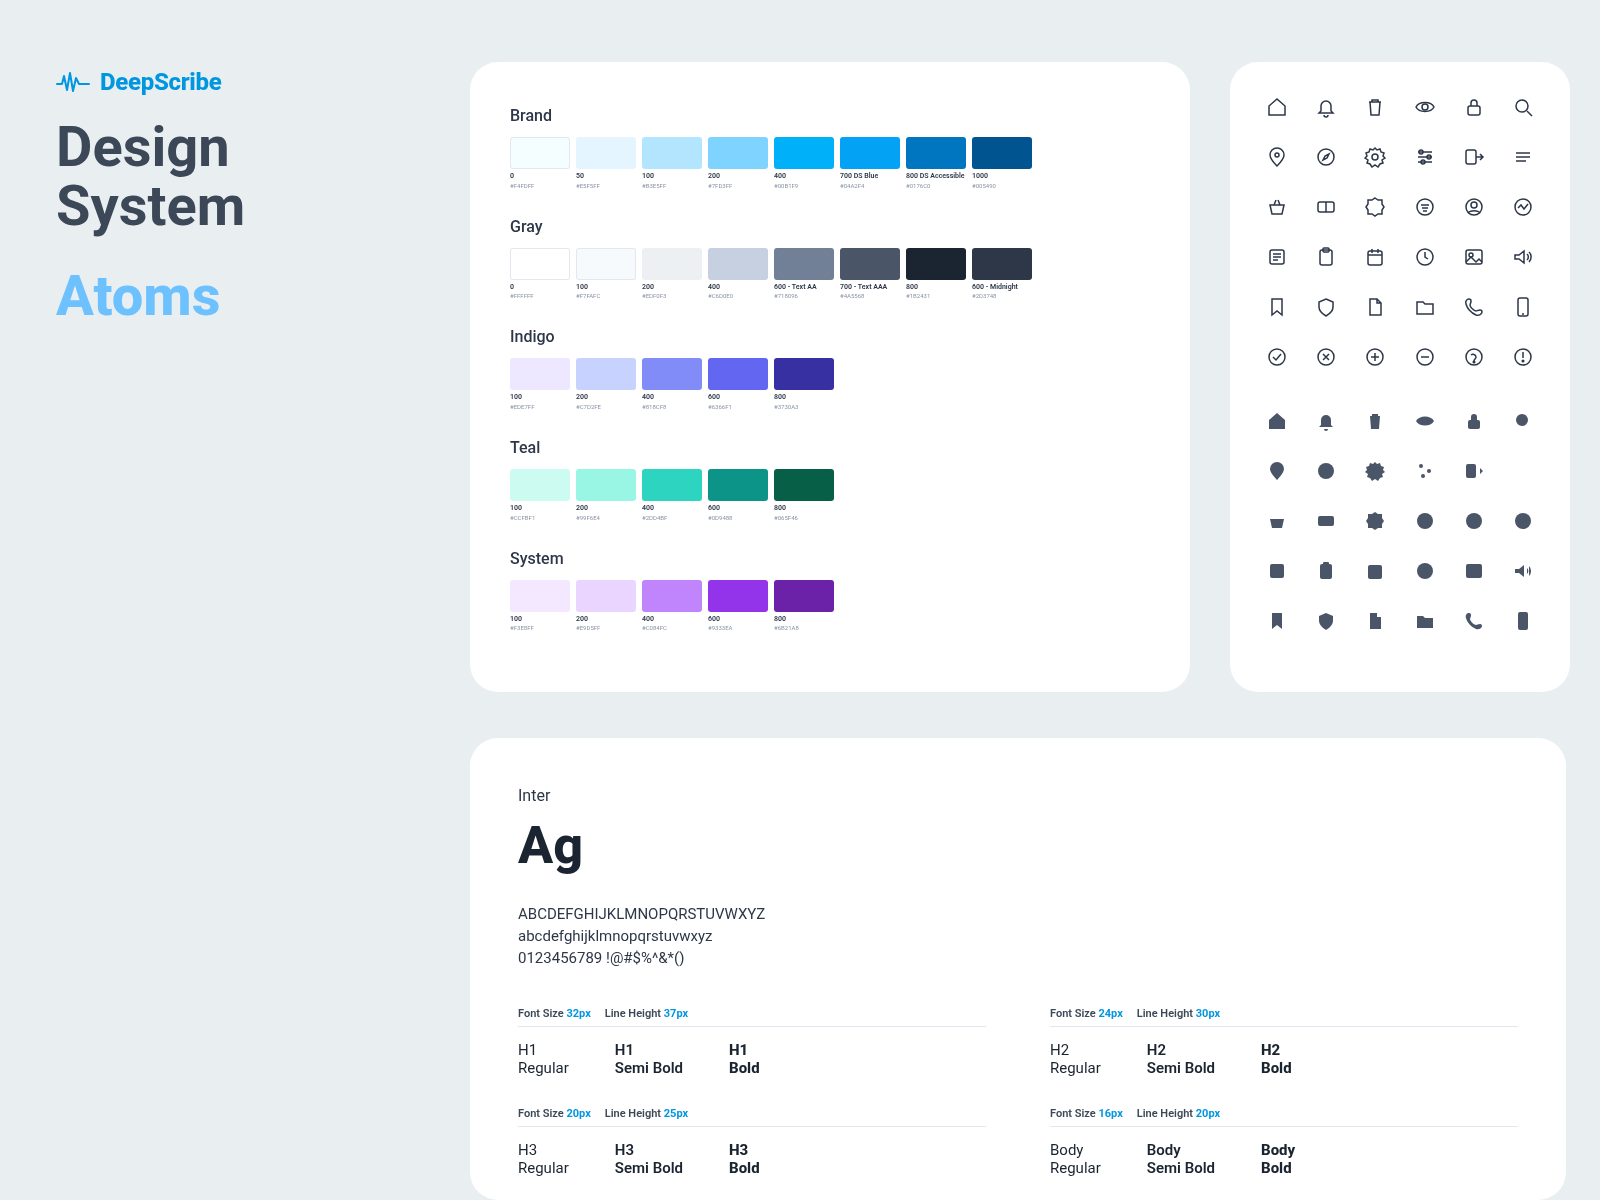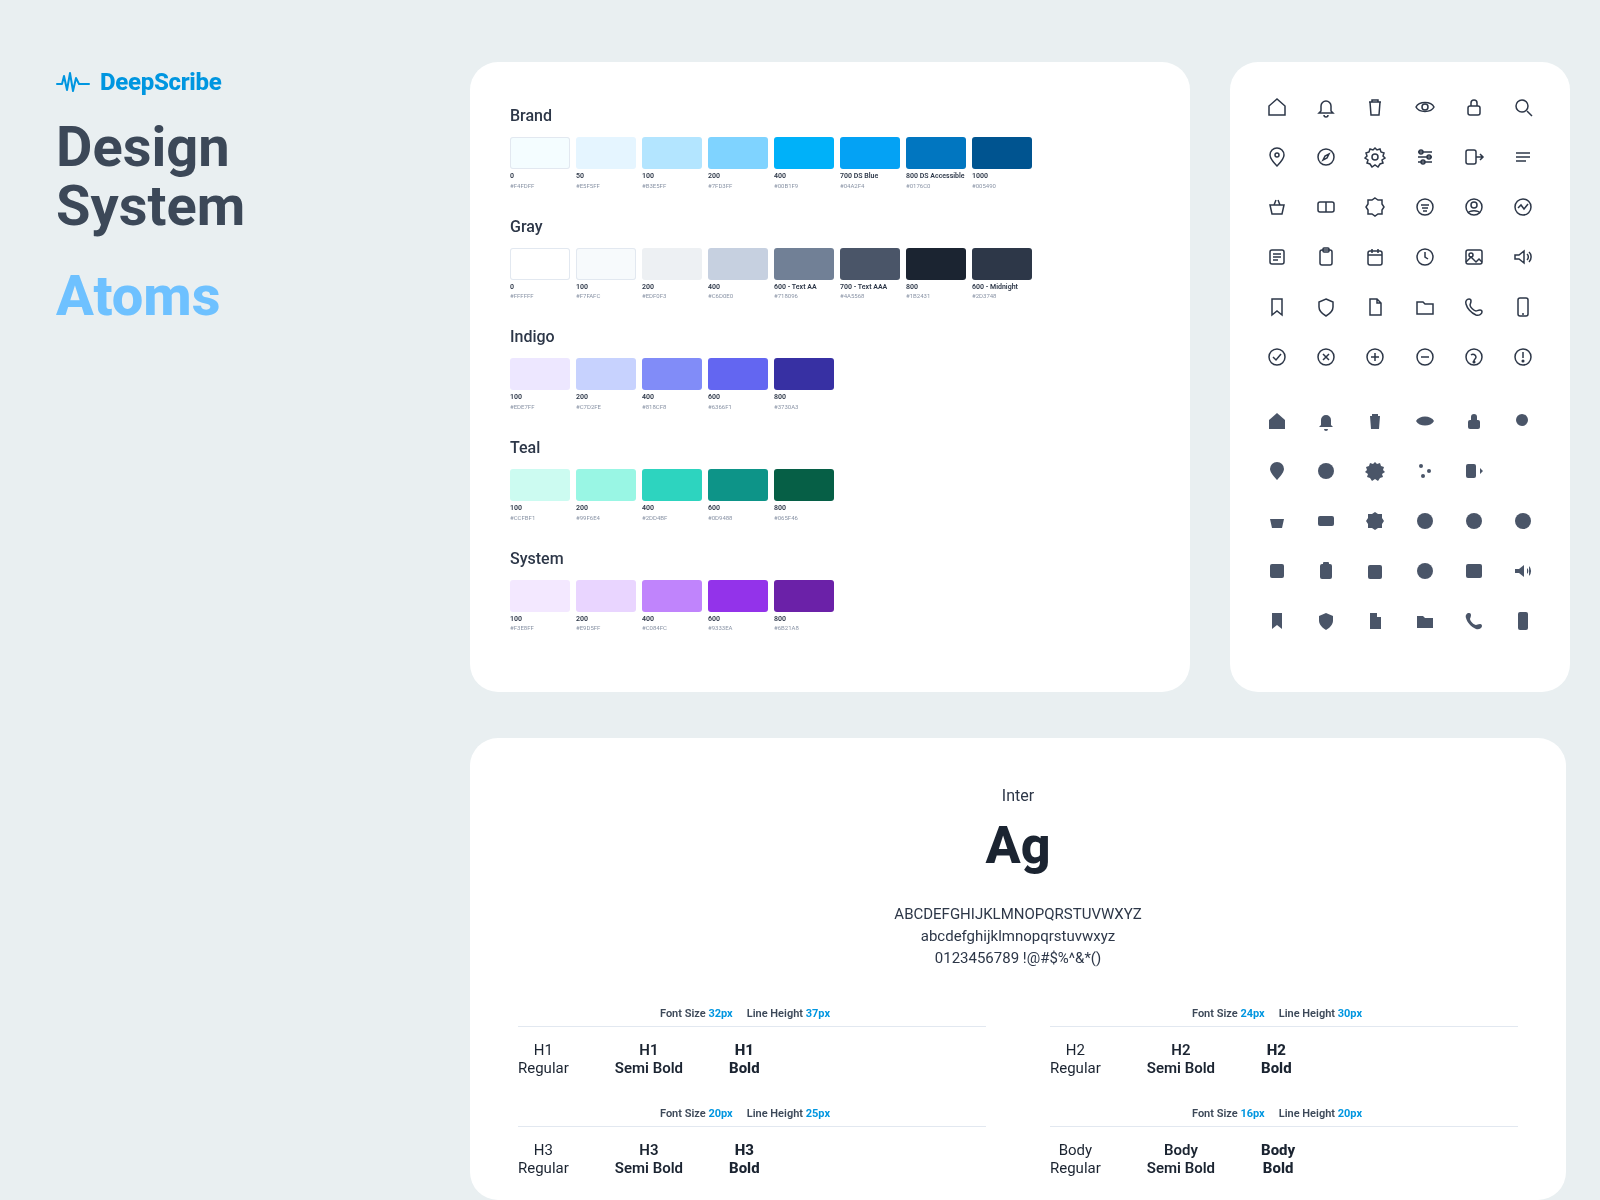--- a/index.html
+++ b/index.html
@@ -45,21 +45,21 @@
     row-gap: 28px;
     column-gap: 0;
     justify-items: center;
   }
   .icons-grid.solid { margin-top: 42px; }
   .ico { width: 22px; height: 22px; display: flex; align-items: center; justify-content: center; }
   .ico svg { stroke: #2D3748; stroke-width: 1.5; fill: none; }
   .solid .ico svg { stroke: none; fill: #4A5568; }
 
   
-  .typo-card { left: 470px; top: 738px; width: 1096px; height: 462px; padding: 48px 48px 0; overflow: hidden; text-align: center; }
+  .typo-card { left: 470px; top: 738px; width: 1096px; height: 462px; padding: 48px 48px 0; overflow: hidden; }
   .font-name { font-size: 16px; color: #2D3748; margin-bottom: 10px; }
   .big-ag { font-size: 52px; font-weight: 800; color: #1B2431; margin-bottom: 28px; }
   .alpha p { font-size: 15px; color: #2D3748; line-height: 1.45; }
   .type-cols { display: flex; gap: 64px; margin-top: 38px; }
   .type-col { flex: 1; }
   .spec-row { font-size: 11px; margin-bottom: 4px; }
   .spec-key { color: #3C4858; font-weight: 600; }
   .spec-val { color: #0096E0; font-weight: 700; margin-right: 14px; }
   .divider { height: 1px; background: #E2E8F0; margin: 6px 0 14px; }
   .weights-row { display: flex; gap: 46px; margin-bottom: 30px; }

